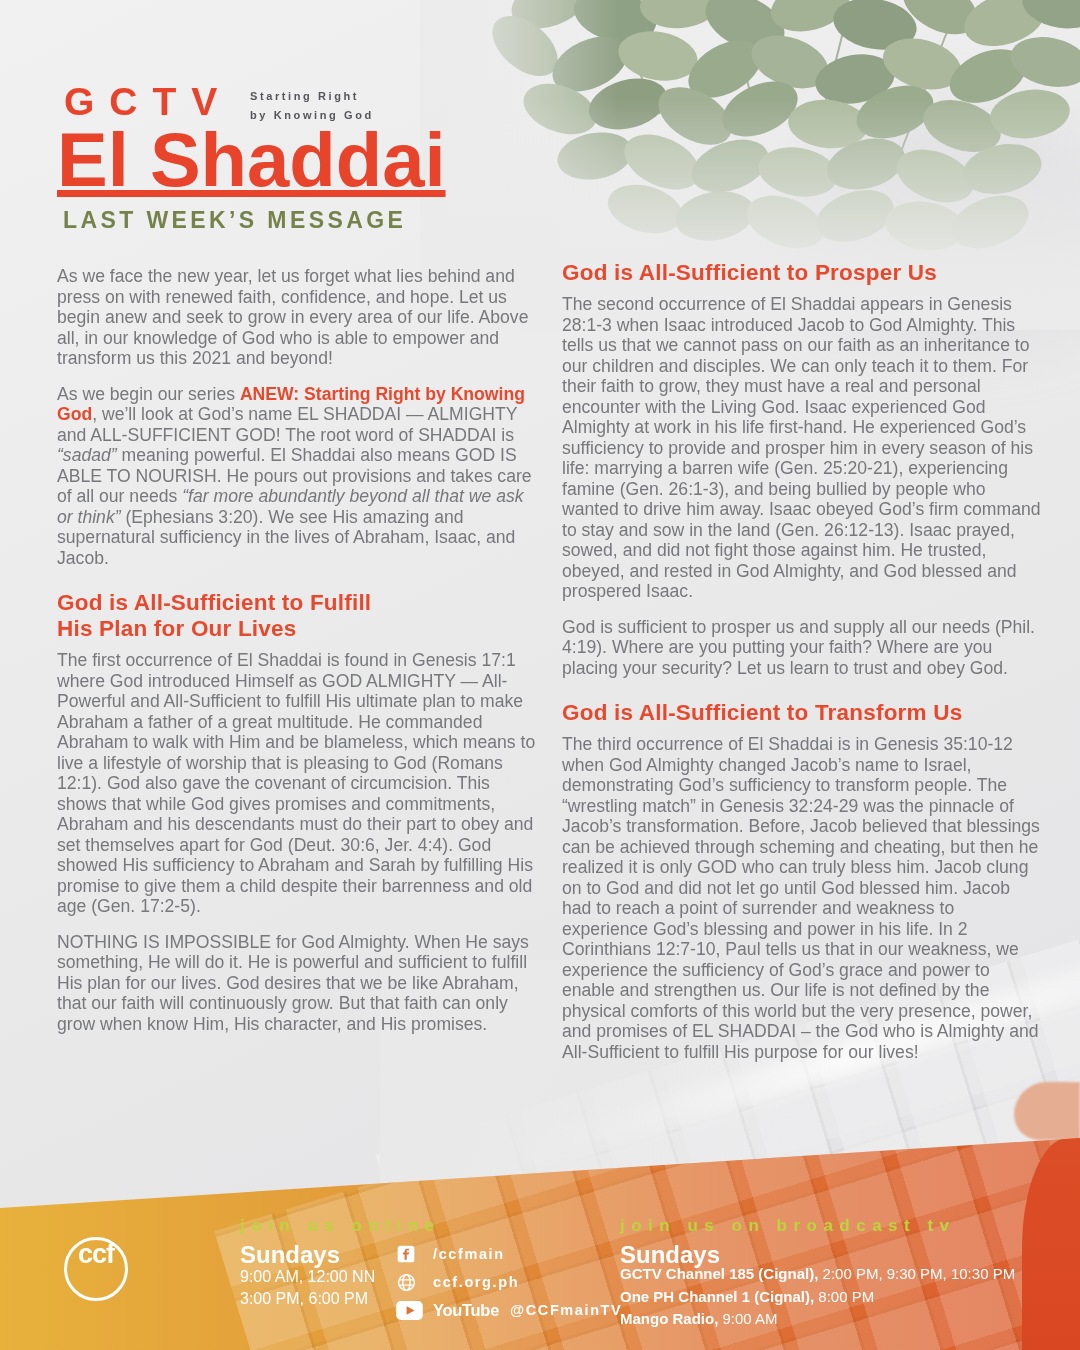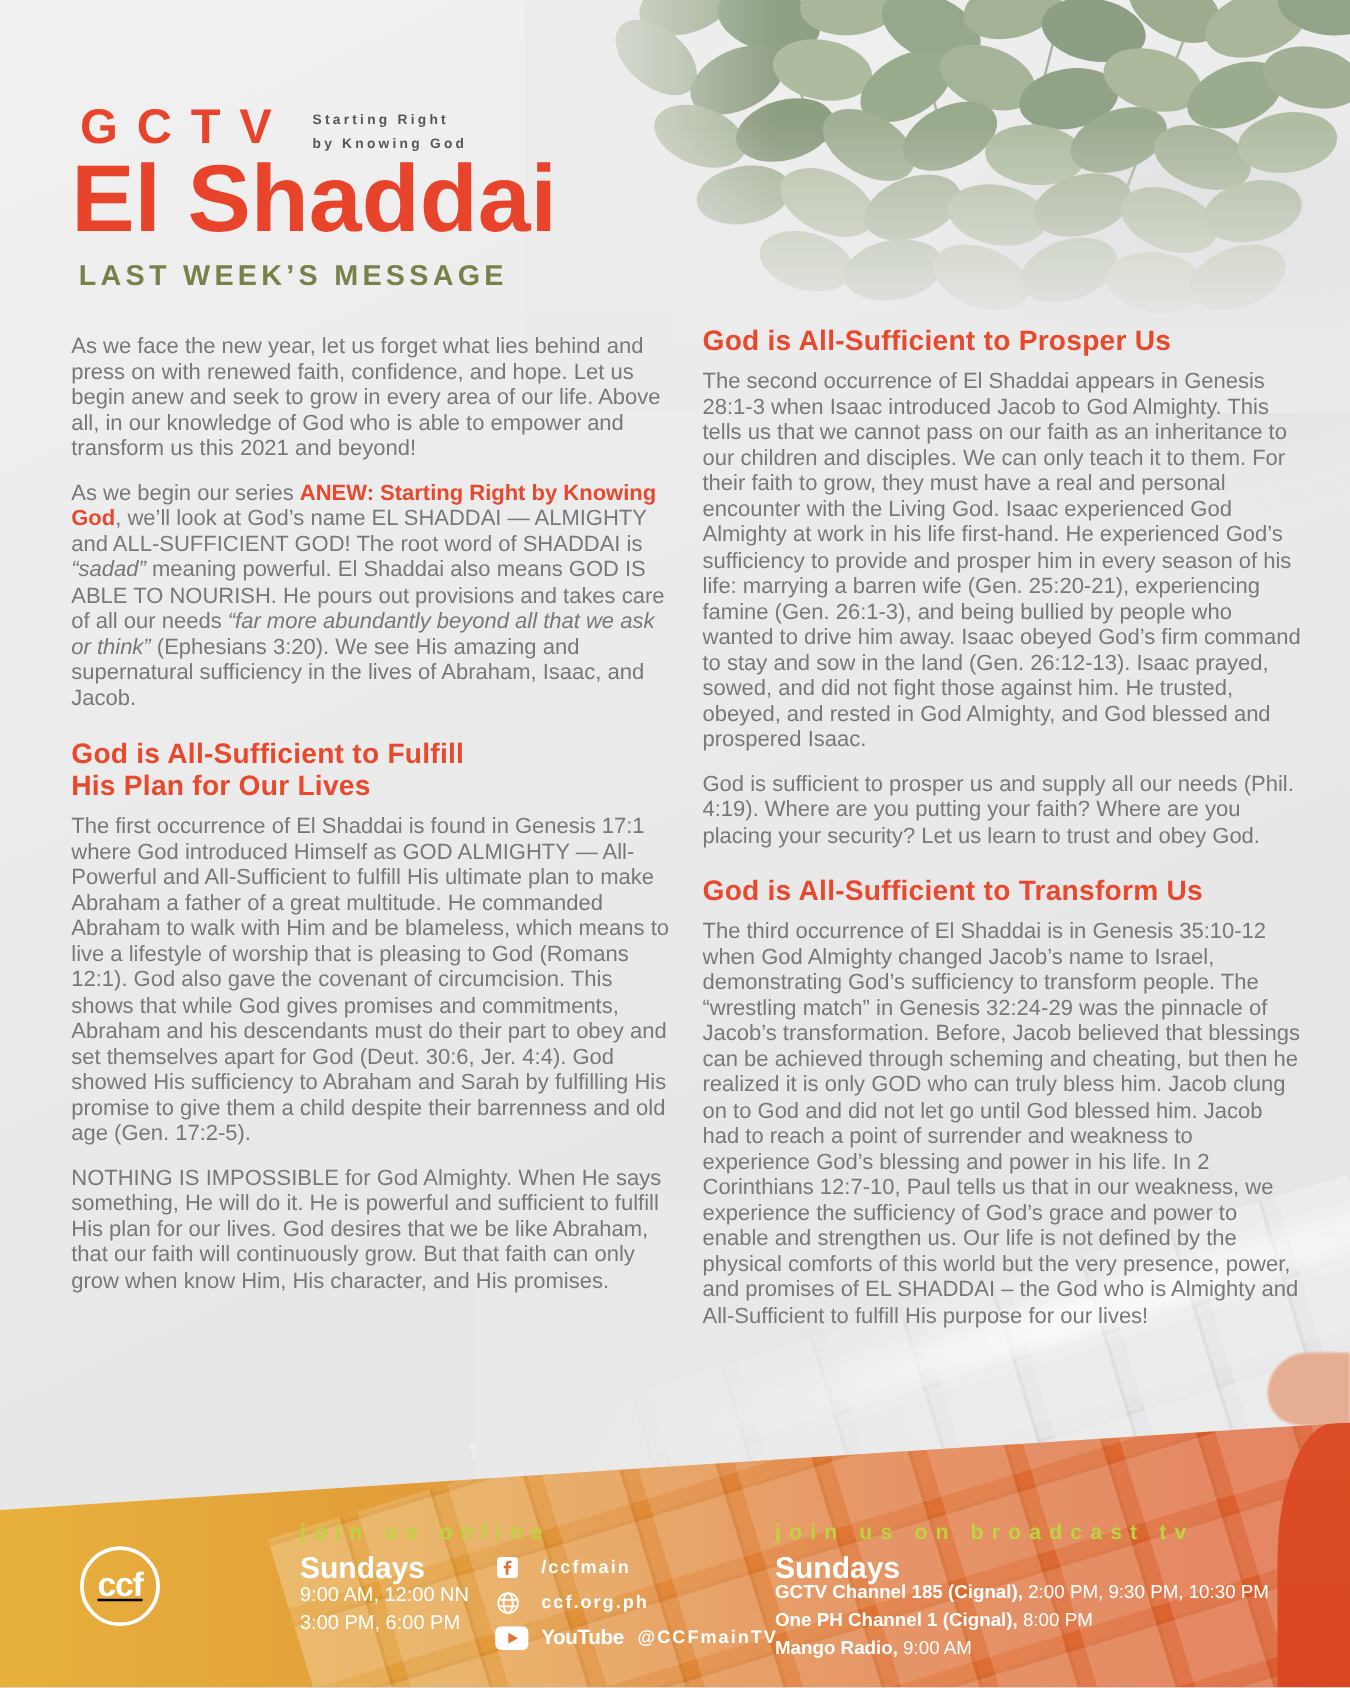--- a/index.html
+++ b/index.html
@@ -23,21 +23,21 @@
   .kb-soften{position:absolute;left:380px;top:960px;width:700px;height:300px;
              background:linear-gradient(115deg,#e9e9ea 18%,rgba(233,233,234,0) 62%);}
   .fingertip{position:absolute;right:0;top:1082px;width:66px;height:58px;background:#E5AE93;
              border-radius:62% 0 0 48%/70% 0 0 55%;filter:blur(1px);}
 
   
   .brand{position:absolute;left:64px;top:80px;font-size:39px;font-weight:bold;
          letter-spacing:15px;color:#E8442B;z-index:5;}
   .tagline{position:absolute;left:250px;top:87px;font-size:11px;font-weight:bold;
            letter-spacing:2.6px;color:#55565A;line-height:19px;z-index:5;}
-  .title{position:absolute;left:57px;top:116px;font-size:76px;font-weight:bold;color:#E8442B;z-index:5;}
+  .title{position:absolute;left:57px;top:116px;font-size:76px;font-weight:bold;color:#E8442B;z-index:5;text-decoration:underline;}
   .subtitle{position:absolute;left:63px;top:207px;font-size:23px;font-weight:bold;
             letter-spacing:3.4px;color:#75834B;z-index:5;}
 
   
   .col{position:absolute;width:482px;color:#77787B;z-index:5;}
   .col-left{left:57px;top:266px;}
   .col-right{left:562px;top:260px;}
   .body-p{font-size:17.6px;line-height:20.5px;margin:0 0 15px;}
   .sec-heading{font-size:22.5px;line-height:26px;font-weight:bold;color:#E8482C;
                margin:22px 0 8px;white-space:pre-line;letter-spacing:.2px;}
@@ -49,21 +49,21 @@
   .band{position:absolute;left:0;bottom:0;width:1080px;height:212px;z-index:6;
         clip-path:polygon(0 33%,100% 0,100% 100%,0 100%);
         background:linear-gradient(90deg,#E7B13C 0%,#E29A3A 36%,#DE7234 66%,#DB5A2E 100%);}
   .band-kb{position:absolute;left:260px;top:-60px;width:980px;height:460px;transform:rotate(-17deg);
            background:repeating-linear-gradient(90deg,rgba(255,255,255,.15) 0 60px,rgba(120,60,0,.08) 60px 63px,rgba(255,255,255,0) 63px 75px),
                       repeating-linear-gradient(0deg,rgba(255,255,255,.12) 0 52px,rgba(120,60,0,.06) 52px 55px,rgba(255,255,255,0) 55px 67px);}
   .hand-red{position:absolute;right:0;top:0;width:58px;height:100%;
             background:linear-gradient(180deg,#DC4E27,#D94722);border-top-left-radius:46px 110px;}
 
   .ccf-logo{position:absolute;left:64px;top:1237px;width:58px;height:58px;border:3px solid #fff;
-            border-radius:50%;display:flex;align-items:center;justify-content:center;z-index:7;text-decoration:underline;}
+            border-radius:50%;display:flex;justify-content:center;z-index:7;}
   .ccf-logo span{color:#fff;font-size:27px;font-weight:bold;letter-spacing:-1px;transform:translateY(-1px);}
 
   .f-heading{position:absolute;font-size:17px;font-weight:bold;letter-spacing:6.5px;color:#BCD43D;z-index:7;}
   .f-online-heading{left:240px;top:1216px;}
   .f-broadcast-heading{left:620px;top:1216px;}
   .f-day{position:absolute;font-size:24px;font-weight:bold;color:#fff;z-index:7;}
   .f-day-online{left:240px;top:1241px;}
   .f-day-broadcast{left:620px;top:1241px;}
   .f-times{position:absolute;left:240px;top:1266px;font-size:16px;color:#fff;line-height:22px;z-index:7;}
   .f-links{position:absolute;left:396px;top:1240px;z-index:7;}

